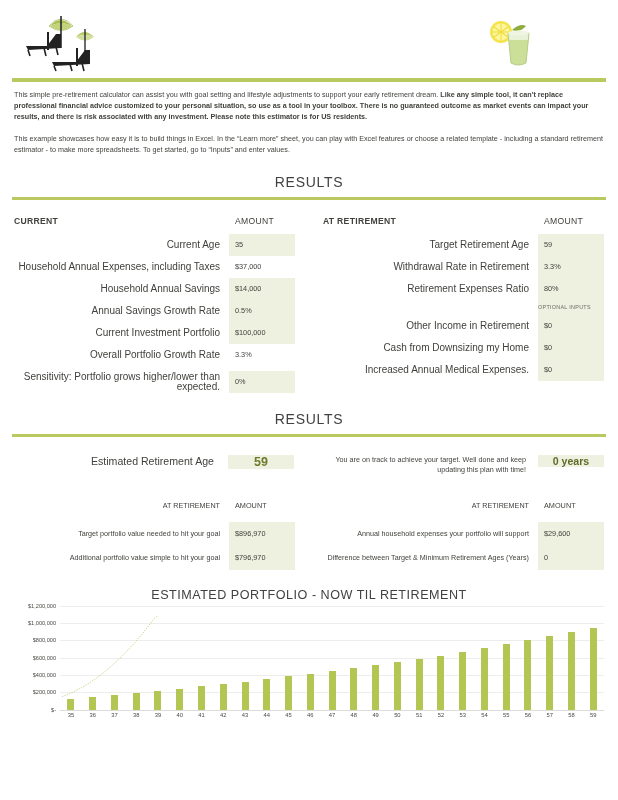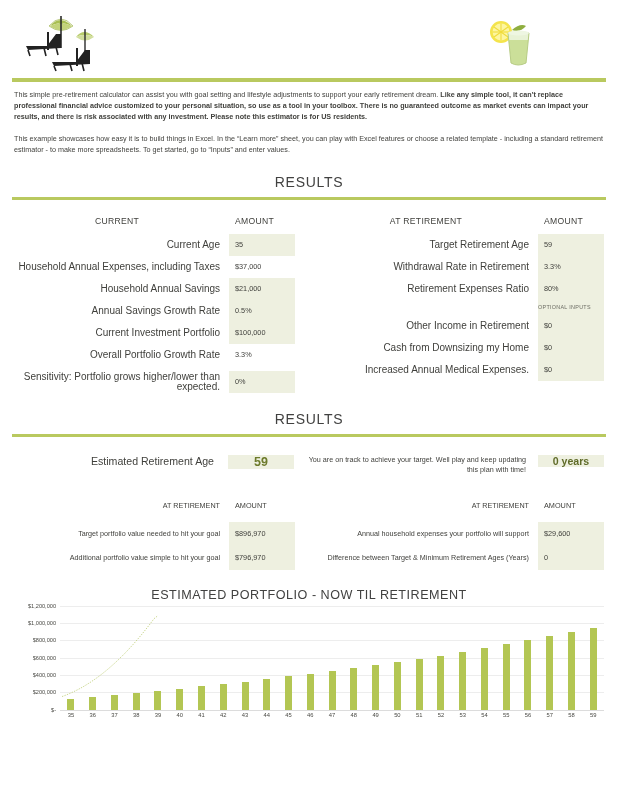--- a/index.html
+++ b/index.html
@@ -38,21 +38,21 @@
     text-align: center; font-size: 14px; letter-spacing: .7px;
     color: #414140; font-weight: 400; margin: 18px 0 7px 0;
   }
 
   
   .cols { display: flex; margin-top: 16px; }
   .col { width: 50%; padding: 0 14px; }
   .tbl { width: 100%; border-collapse: collapse; }
   .tbl td { padding: 0; vertical-align: middle; }
   .hdr td { font-size: 8.6px; color: #41413d; padding-bottom: 8px; letter-spacing: .3px; }
-  .hdr .lab { text-align: center; padding-right: 9px; }
+  .hdr .lab { text-align: left; padding-right: 9px; font-weight: bold; }
   .hdr .amt { text-align: left; padding-left: 6px; }
   .row td.lab {
     text-align: right; font-size: 10px; color: #3f3f3b;
     padding-right: 9px; height: 22px; line-height: 9.4px;
   }
   .row td.amt {
     font-size: 7.3px; color: #3f3f3b; padding-left: 6px;
     height: 22px; width: 66px;
   }
   .fill { background: #eef0e0; }
@@ -208,21 +208,21 @@
       <tr class="row">
         <td class="lab">Current Age</td>
         <td class="amt fill">35</td>
       </tr>
       <tr class="row">
         <td class="lab">Household Annual Expenses, including Taxes</td>
         <td class="amt">$37,000</td>
       </tr>
       <tr class="row">
         <td class="lab">Household Annual Savings</td>
-        <td class="amt fill">$21,000</td>
+        <td class="amt fill">$14,000</td>
       </tr>
       <tr class="row">
         <td class="lab">Annual Savings Growth Rate</td>
         <td class="amt fill">0.5%</td>
       </tr>
       <tr class="row">
         <td class="lab">Current Investment Portfolio</td>
         <td class="amt fill">$100,000</td>
       </tr>
       <tr class="row">
@@ -279,21 +279,21 @@
       </table>
   </div>
 </div>
 
 <div class="section-title">RESULTS</div>
 <div class="rule thin"></div>
 
 <div class="hero">
   <div class="hero-lab">Estimated Retirement Age</div>
   <div class="hero-val">59</div>
-  <div class="hero-msg">You are on track to achieve your target. Well play and keep updating this plan with time!</div>
+  <div class="hero-msg">You are on track to achieve your target. Well done and keep updating this plan with time!</div>
   <div class="hero-years">0 years</div>
 </div>
 
 <div class="res-cols">
   <div class="res-col">
     <table class="res-tbl">
       <tbody>
           <tr class="res-hdr">
         <td class="lab">AT RETIREMENT</td>
         <td class="amt">AMOUNT</td>

